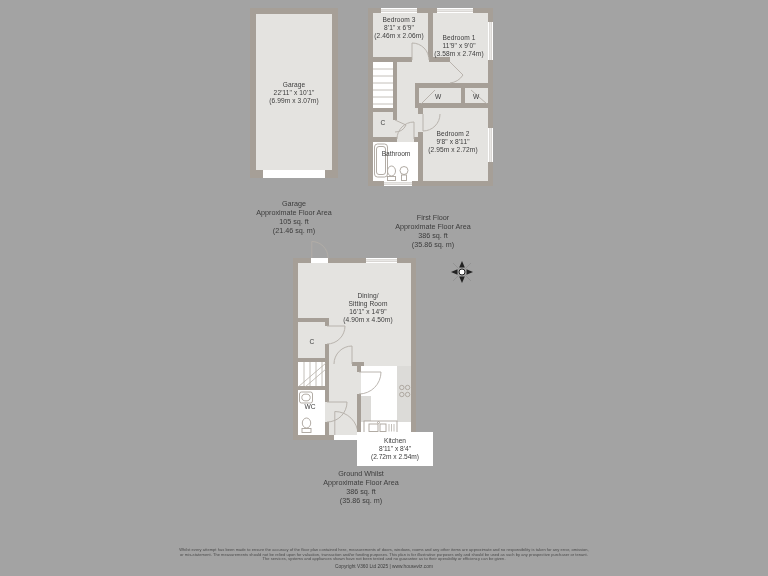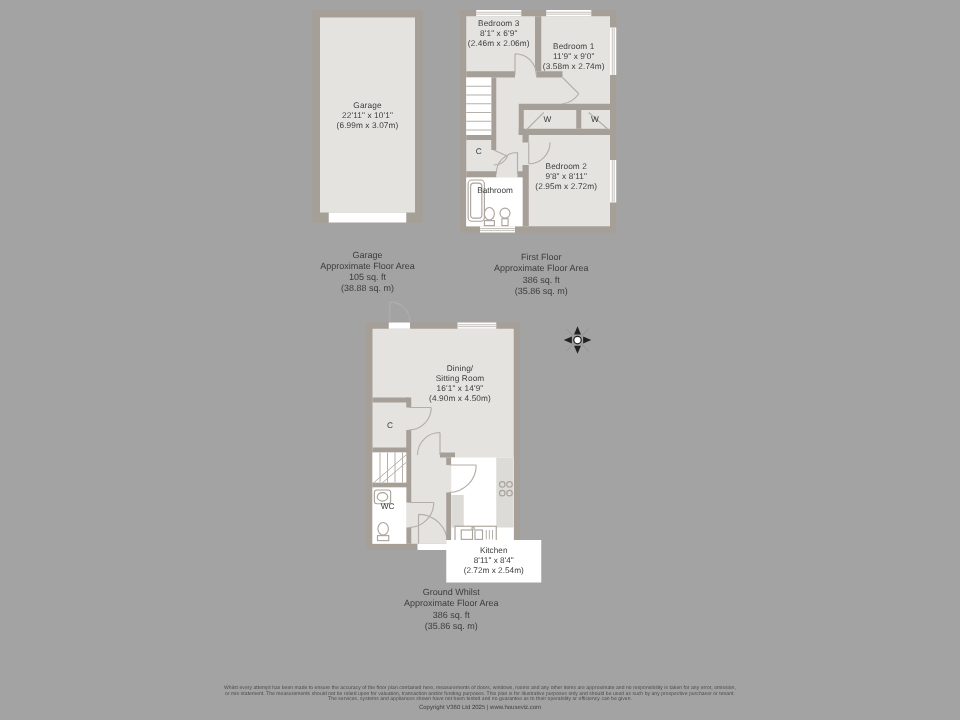--- a/index.html
+++ b/index.html
@@ -172,21 +172,21 @@
   <div class="lbl room-lbl" style="left:294px;top:81px">
     <div>Garage</div>
     <div>22'11" x 10'1"</div>
     <div>(6.99m x 3.07m)</div>
   </div>
 
   <div class="lbl floor-lbl" style="left:294px;top:199px">
     <div>Garage</div>
     <div>Approximate Floor Area</div>
     <div>105 sq. ft</div>
-    <div>(38.88 sq. m)</div>
+    <div>(21.46 sq. m)</div>
   </div>
 
   <div class="lbl room-lbl" style="left:399px;top:16px">
     <div>Bedroom 3</div>
     <div>8'1" x 6'9"</div>
     <div>(2.46m x 2.06m)</div>
   </div>
 
   <div class="lbl room-lbl" style="left:459px;top:34px">
     <div>Bedroom 1</div>
@@ -198,21 +198,21 @@
     <div>Bedroom 2</div>
     <div>9'8" x 8'11"</div>
     <div>(2.95m x 2.72m)</div>
   </div>
 
   <div class="tag" style="left:396px;top:153px">Bathroom</div>
   <div class="tag" style="left:383px;top:122px">C</div>
   <div class="tag" style="left:438px;top:96px">W</div>
   <div class="tag" style="left:476px;top:96px">W</div>
 
-  <div class="lbl floor-lbl" style="left:433px;top:201px">
+  <div class="lbl floor-lbl" style="left:433px;top:213px">
     <div>First Floor</div>
     <div>Approximate Floor Area</div>
     <div>386 sq. ft</div>
     <div>(35.86 sq. m)</div>
   </div>
 
   <div class="lbl room-lbl" style="left:368px;top:292px">
     <div>Dining/</div>
     <div>Sitting Room</div>
     <div>16'1" x 14'9"</div>

